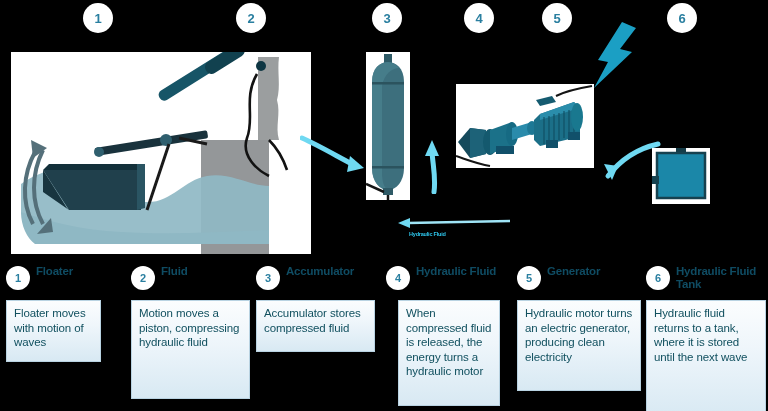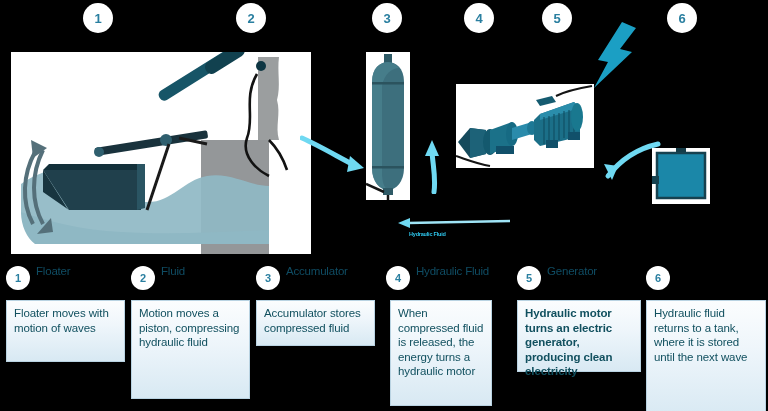--- a/index.html
+++ b/index.html
@@ -60,21 +60,21 @@
     display: flex;
     align-items: center;
     justify-content: center;
     line-height: 1;
   }
   .cap-title {
     position: absolute;
     left: 30px; top: -1px;
     color: #0f4c63;
     font-size: 11.5px;
-    font-weight: normal;
+    font-weight: bold;
     line-height: 13px;
     letter-spacing: -0.2px;
     width: 92px;
   }
   .cap-box {
     position: absolute;
     top: 34px;
     background: linear-gradient(to bottom, #fbfdfe 0%, #eff6fb 40%, #d8e9f3 100%);
     border: 1px solid #b9d3e2;
     color: #11505f;
@@ -251,65 +251,66 @@
   </svg>
   <div class="flow-label" style="left:409px; top:231px;">Hydraulic Fluid</div>
 
   <div class="cap-col" style="left:6px; width:119px;">
     <div class="cap-head">
       <div class="cap-circle">
           <span>1</span>
         </div>
       <div class="cap-title">Floater</div>
     </div>
-    <div class="cap-box" style="left:0; width:119px; height:62px;">Floater moves with motion of waves</div>
+    <div class="cap-box" style="left:0; width:95px; height:62px;">Floater moves with motion of waves</div>
   </div>
 
   <div class="cap-col" style="left:131px; width:119px;">
     <div class="cap-head">
       <div class="cap-circle">
           <span>2</span>
         </div>
       <div class="cap-title">Fluid</div>
     </div>
     <div class="cap-box" style="left:0; width:119px; height:99px;">Motion moves a piston, compressing hydraulic fluid</div>
   </div>
 
   <div class="cap-col" style="left:256px; width:119px;">
     <div class="cap-head">
       <div class="cap-circle">
           <span>3</span>
         </div>
       <div class="cap-title">Accumulator</div>
     </div>
-    <div class="cap-box" style="left:0; width:119px; height:46px;">Accumulator stores compressed fluid</div>
+    <div class="cap-box" style="left:0; width:119px; height:52px;">Accumulator stores compressed fluid</div>
   </div>
 
   <div class="cap-col" style="left:386px; width:122px;">
     <div class="cap-head">
       <div class="cap-circle">
           <span>4</span>
         </div>
       <div class="cap-title">Hydraulic Fluid</div>
     </div>
-    <div class="cap-box" style="left:4px; width:102px; height:106px;">When compressed fluid is released, the energy turns a hydraulic motor</div>
+    <div class="cap-box" style="left:12px; width:102px; height:106px;">When compressed fluid is released, the energy turns a hydraulic motor</div>
   </div>
 
   <div class="cap-col" style="left:517px; width:124px;">
     <div class="cap-head">
       <div class="cap-circle">
           <span>5</span>
         </div>
       <div class="cap-title">Generator</div>
     </div>
-    <div class="cap-box" style="left:0; width:124px; height:72px;font-weight:bold;">Hydraulic motor turns an electric generator, producing clean electricity</div>
+    <div class="cap-box" style="left:0; width:124px; height:91px;">Hydraulic motor turns an electric generator, producing clean electricity</div>
   </div>
 
   <div class="cap-col" style="left:646px; width:120px;">
     <div class="cap-head">
       <div class="cap-circle">
           <span>6</span>
         </div>
+      <div class="cap-title">Hydraulic Fluid Tank</div>
     </div>
     <div class="cap-box" style="left:0; width:120px; height:118px;">Hydraulic fluid returns to a tank, where it is stored until the next wave</div>
   </div>
 
 </div>
 
 </body></html>

